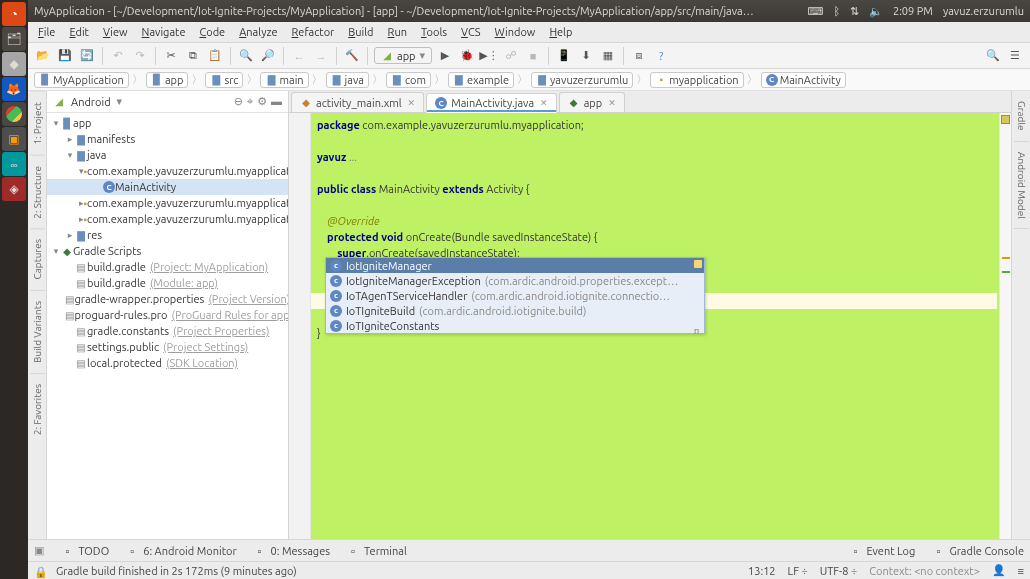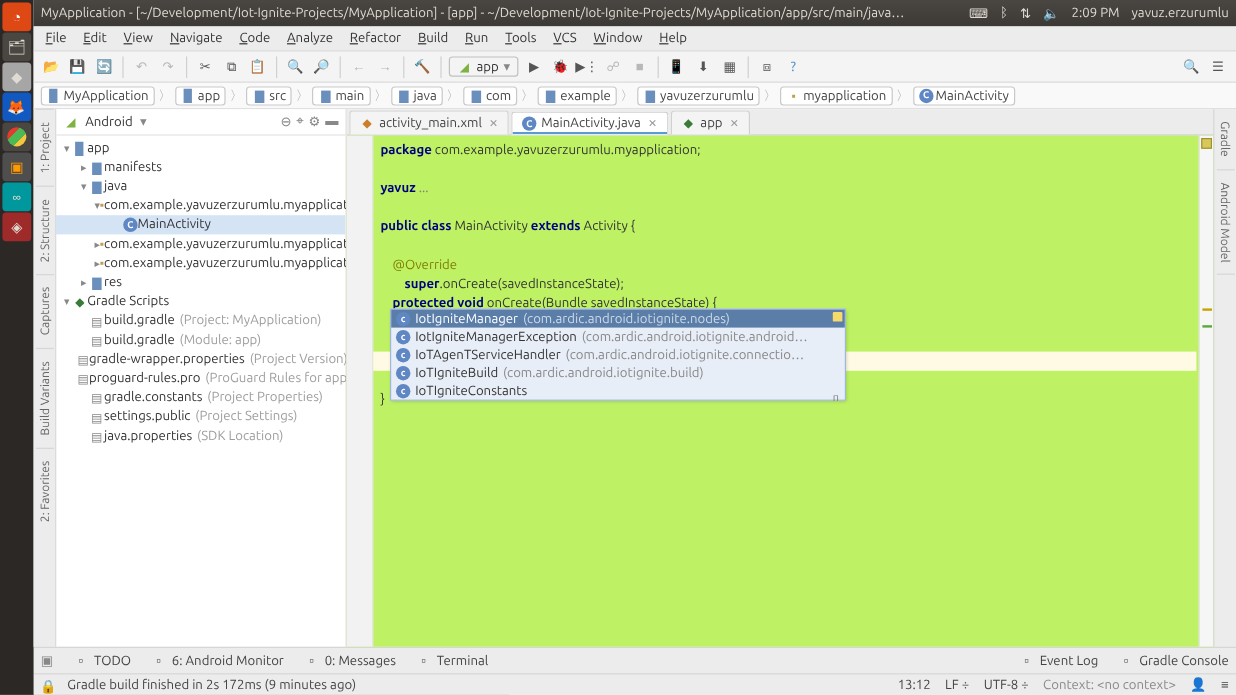--- a/index.html
+++ b/index.html
@@ -49,21 +49,21 @@
 .rightgut { width: 19px; background: #ececec; border-left:1px solid #d6d6d6; display:flex; flex-direction:column; align-items:center; color:#666; }
 .rightgut .vtab { writing-mode: vertical-rl; padding: 10px 2px; font-size:10px; border-bottom:1px solid #d6d6d6; }
 
 .projectpane { width: 242px; background: #fff; border-right:1px solid #d6d6d6; display:flex; flex-direction:column; }
 .projectpane .phead { height:22px; border-bottom:1px solid #e3e3e3; display:flex; align-items:center; padding:0 6px; gap:6px; color:#333; font-size:11px; }
 .projectpane .phead .hctrl { margin-left:auto; display:flex; gap:4px; color:#888; }
 .tree { flex:1; overflow:auto; padding: 2px 0; font-size:11px; color:#333; }
 .trow { display:flex; align-items:center; height:16px; padding-left:4px; white-space:nowrap; }
 .trow.sel { background:#d5e4f5; }
 .trow .tw { width:10px; text-align:center; color:#888; font-size:9px; }
-.trow .dim { color:#9e9e9e; margin-left:4px; }
+.trow .dim { color:#9e9e9e; margin-left:4px;text-decoration:underline; }
 .indent0 { padding-left: 4px; } .indent1 { padding-left: 18px; } .indent2 { padding-left: 32px; }
 .indent3 { padding-left: 46px; }
 
 .editorarea { flex:1; display:flex; flex-direction:column; background:#fff; min-width:0; }
 .edtabs { height:22px; display:flex; align-items:flex-end; border-bottom:1px solid #d0d0d0; background:#ececec; padding-left:2px; gap:2px; }
 .edtab { height:20px; background:#f4f4f4; border:1px solid #d0d0d0; border-bottom:none; padding:0 8px; display:flex; align-items:center; gap:4px; font-size:11px; color:#444; border-radius:3px 3px 0 0; }
 .edtab.active { background:#fff; border-bottom:1px solid #fff; position:relative; top:1px; }
 .edtab .close { color:#999; font-size:9px; margin-left:2px; }
 .edtab.underline { box-shadow: inset 0 -2px 0 #5b9bd5; }
 
@@ -344,21 +344,21 @@
           </div>
           <div class="trow indent1">
             <span class="tw"></span>
             <span class="bicon" style="color:#8a8a8a">▤</span> 
             <span>settings.public</span>
             <span class="dim">(Project Settings)</span>
           </div>
           <div class="trow indent1">
             <span class="tw"></span>
             <span class="bicon" style="color:#8a8a8a">▤</span> 
-            <span>java.properties</span>
+            <span>local.protected</span>
             <span class="dim">(SDK Location)</span>
           </div>
         </div>
     </div>
 
     <div class="editorarea">
       <div class="edtabs" id="edtabs">
           <div class="edtab">
             <span class="bicon" style="color:#c97f2d">◆</span>
             <span>activity_main.xml</span>
@@ -385,40 +385,39 @@
         <div id="hlrows">
             <div class="hlrow" style="top: 180px;"></div>
           </div>
         <div class="codebody" id="codebody">
             <div style="height: 16px; white-space: pre;"><span class="k">package</span> com.example.yavuzerzurumlu.myapplication;</div>
             <div style="height: 16px; white-space: pre;"></div>
             <div style="height: 16px; white-space: pre;"><span class="k">yavuz</span> <span class="gray">...</span></div>
             <div style="height: 16px; white-space: pre;"></div>
             <div style="height: 16px; white-space: pre;"><span class="k">public class</span> MainActivity <span class="k">extends</span> Activity {</div>
             <div style="height: 16px; white-space: pre;"></div>
-            <div style="height: 16px; white-space: pre;">    <span class="a">@Override</span></div>
+            <div style="height: 16px; white-space: pre; font-style: italic;">    <span class="a">@Override</span></div>
+            <div style="height: 16px; white-space: pre;">    <span class="k">protected void</span> onCreate(Bundle savedInstanceState) {</div>
             <div style="height: 16px; white-space: pre;">        <span class="k">super</span>.onCreate(savedInstanceState);</div>
-            <div style="height: 16px; white-space: pre;">    <span class="k">protected void</span> onCreate(Bundle savedInstanceState) {</div>
             <div style="height: 16px; white-space: pre;">        setContentView(R.layout.<span class="it">activity_main</span>);</div>
             <div style="height: 16px; white-space: pre;"></div>
             <div style="height: 16px; white-space: pre;">        Iot<span style="border-left:1px solid #000;"></span></div>
             <div style="height: 16px; white-space: pre;">    }</div>
             <div style="height: 16px; white-space: pre;">}</div>
           </div>
         <div class="autocomplete" id="ac" style="top:144px">
           <div class="yellow"></div>
         <div class="acrow sel">
               <span class="acicon">c</span>
               <span>IotIgniteManager</span> 
-              <span class="pkg">(com.ardic.android.iotignite.nodes)</span>
             </div>
             <div class="acrow">
               <span class="acicon">c</span>
               <span>IotIgniteManagerException</span> 
-              <span class="pkg">(com.ardic.android.iotignite.android…</span>
+              <span class="pkg">(com.ardic.android.properties.except…</span>
             </div>
             <div class="acrow">
               <span class="acicon">c</span>
               <span>IoTAgenTServiceHandler</span> 
               <span class="pkg">(com.ardic.android.iotignite.connectio…</span>
             </div>
             <div class="acrow">
               <span class="acicon">c</span>
               <span>IoTIgniteBuild</span> 
               <span class="pkg">(com.ardic.android.iotignite.build)</span>

